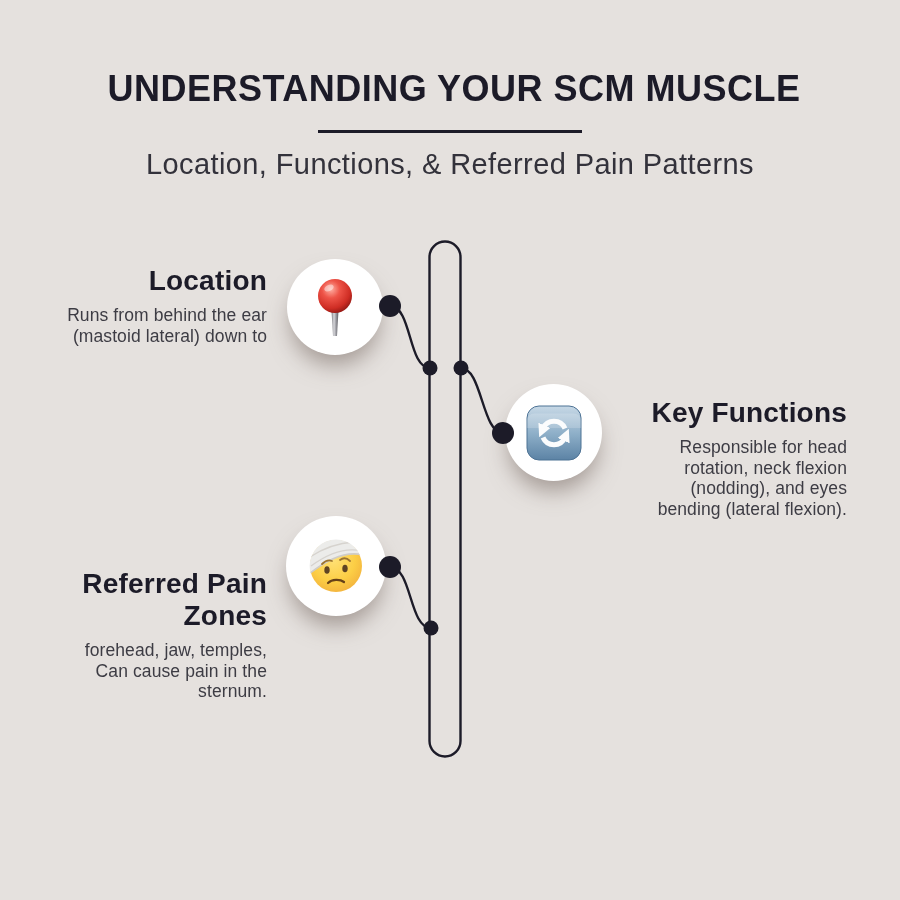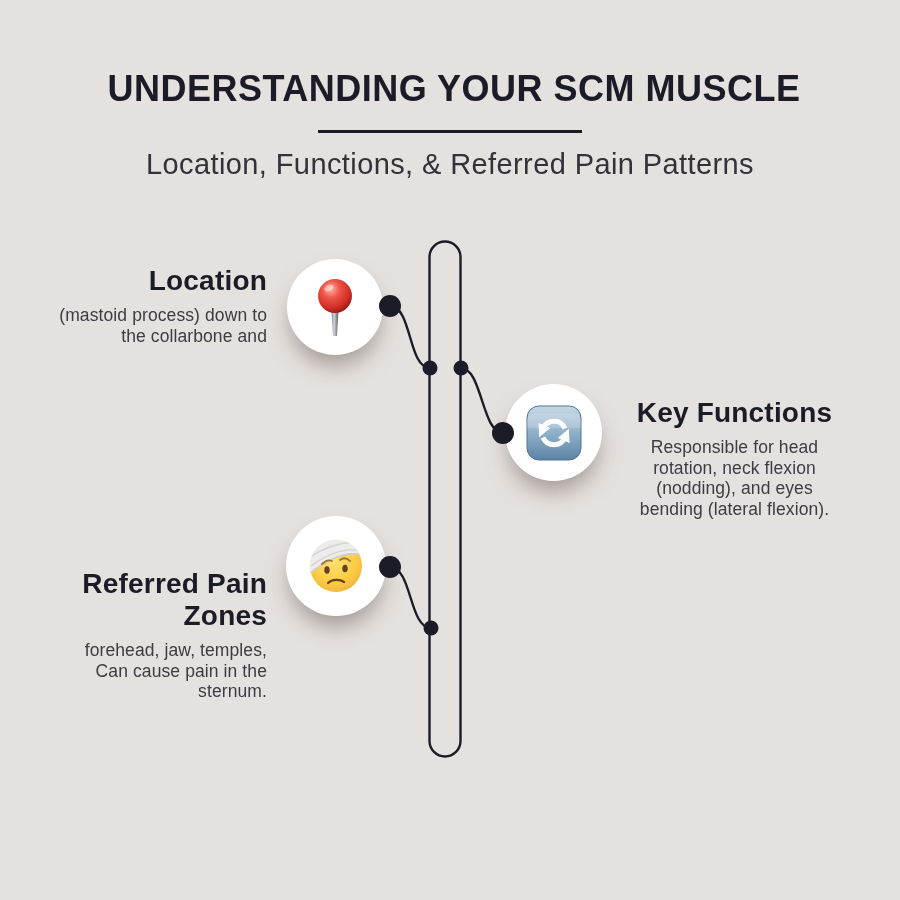--- a/index.html
+++ b/index.html
@@ -84,21 +84,21 @@
     letter-spacing:.2px;
     color:var(--ink);
   }
   .node-text .body-line{
     font-size:17.5px;
     line-height:20.5px;
     letter-spacing:.1px;
     color:var(--body-text);
   }
   .align-right{text-align:right;}
-  .align-left{text-align:center;}
+  .align-left{text-align:right;}
   .n1{left:45px;top:265px;width:222px;}
   .n2{left:622px;top:397px;width:225px;}
   .n3{left:57px;top:537px;width:210px;margin-top:31px;}
 </style>
 </head>
 <body>
 
 <div class="canvas">
 
   <h1 class="title">UNDERSTANDING YOUR SCM MUSCLE</h1>
@@ -134,22 +134,22 @@
           <stop offset="1" stop-color="#8e1713"></stop>
         </radialGradient>
       </defs>
       <polygon points="-3.4,5 3.4,5 2,29 -2,29" fill="url(#needleGrad)"></polygon>
       <circle cx="0" cy="-11" r="17" fill="url(#pinBall)"></circle>
       <ellipse cx="-6" cy="-19" rx="5" ry="3" fill="#ffffff" opacity="0.45" transform="rotate(-25 -6 -19)"></ellipse>
     </svg>
   </div>
   <div class="node-text n1 align-right">
     <h3>Location</h3>
-    <div class="body-line">(mastoid process) down to</div>
-    <div class="body-line">the collarbone and</div>
+    <div class="body-line">Runs from behind the ear</div>
+    <div class="body-line">(mastoid lateral) down to</div>
   </div>
 
   <div class="icon-circle c2">
     <svg width="64" height="64" viewBox="-32 -32 64 64" aria-hidden="true">
       <defs>
         <linearGradient id="sqGrad" x1="0" y1="0" x2="0" y2="1">
           <stop offset="0" stop-color="#c7d8e6"></stop>
           <stop offset="0.5" stop-color="#8fb0c9"></stop>
           <stop offset="1" stop-color="#5c83a5"></stop>
         </linearGradient>

